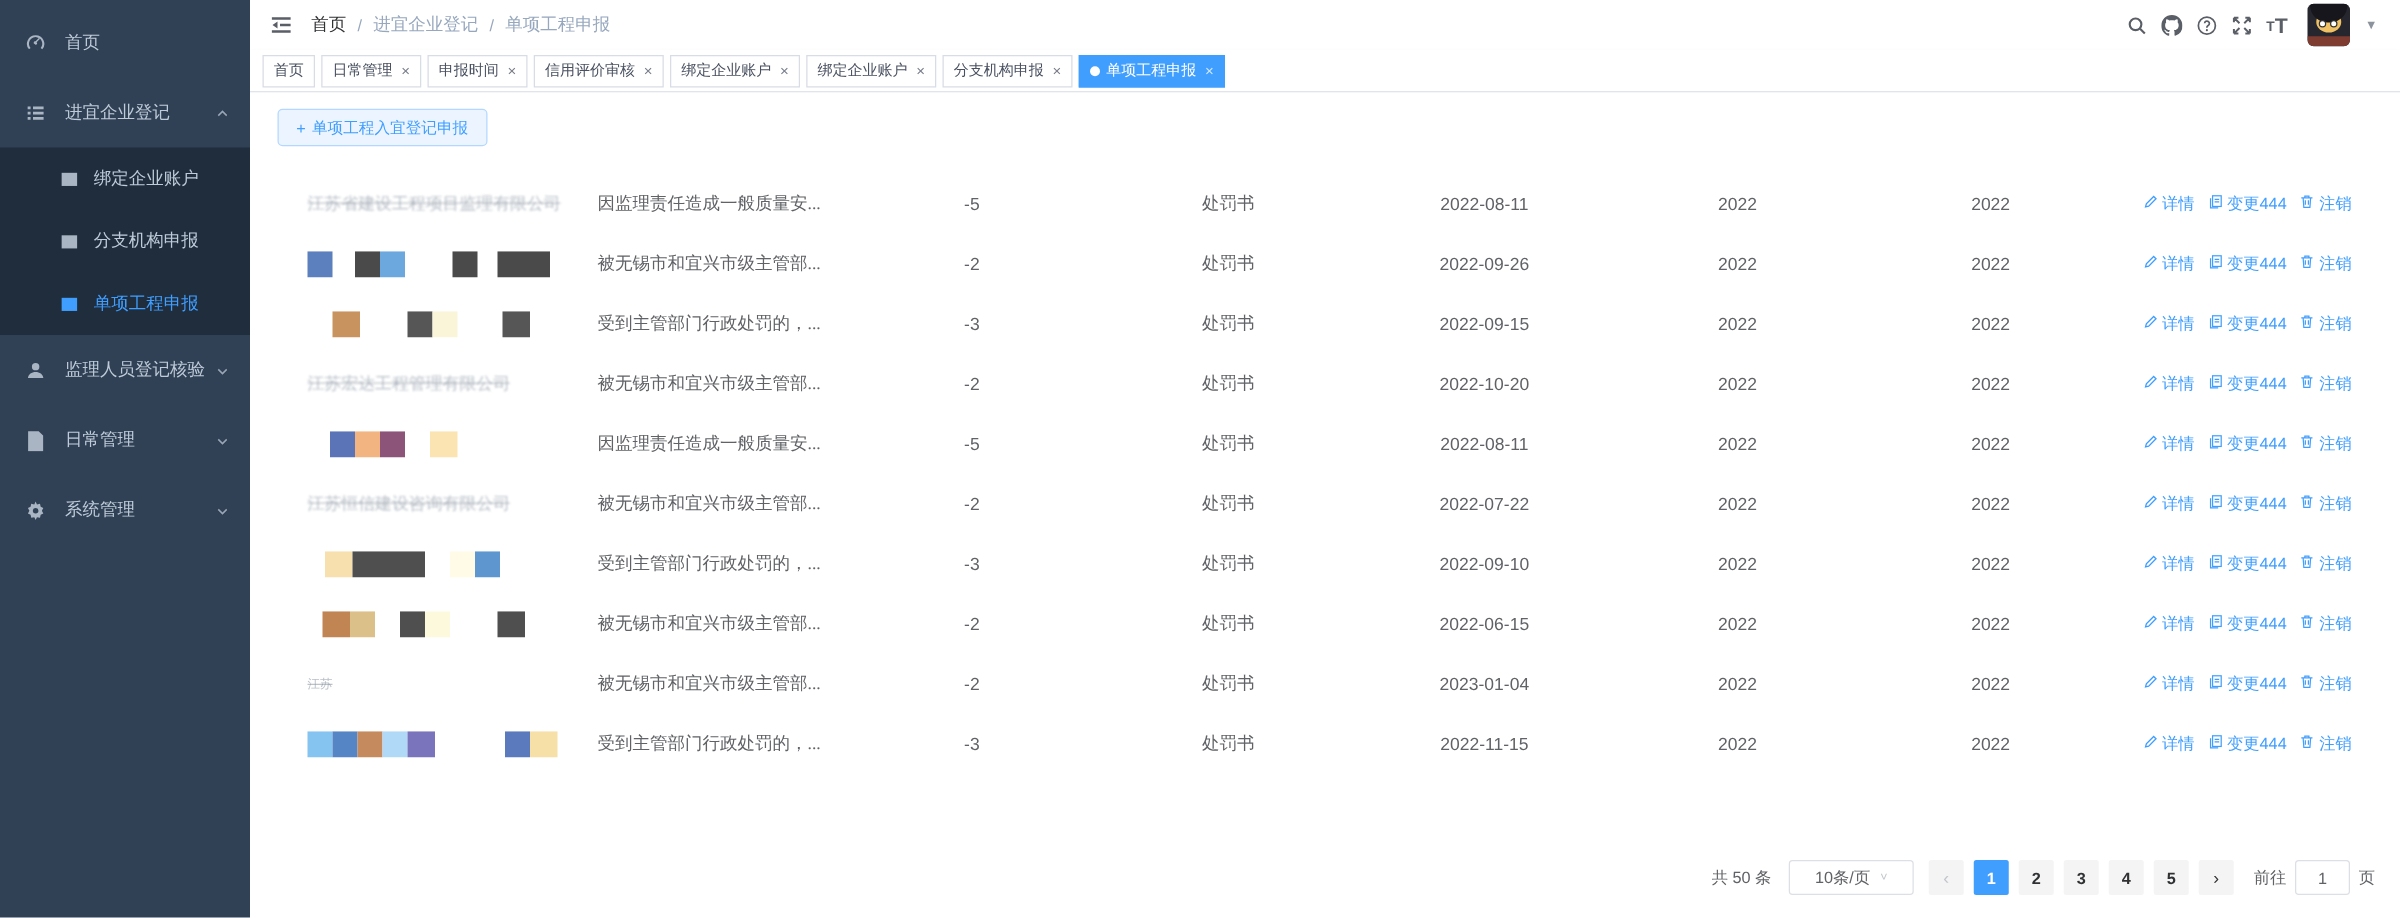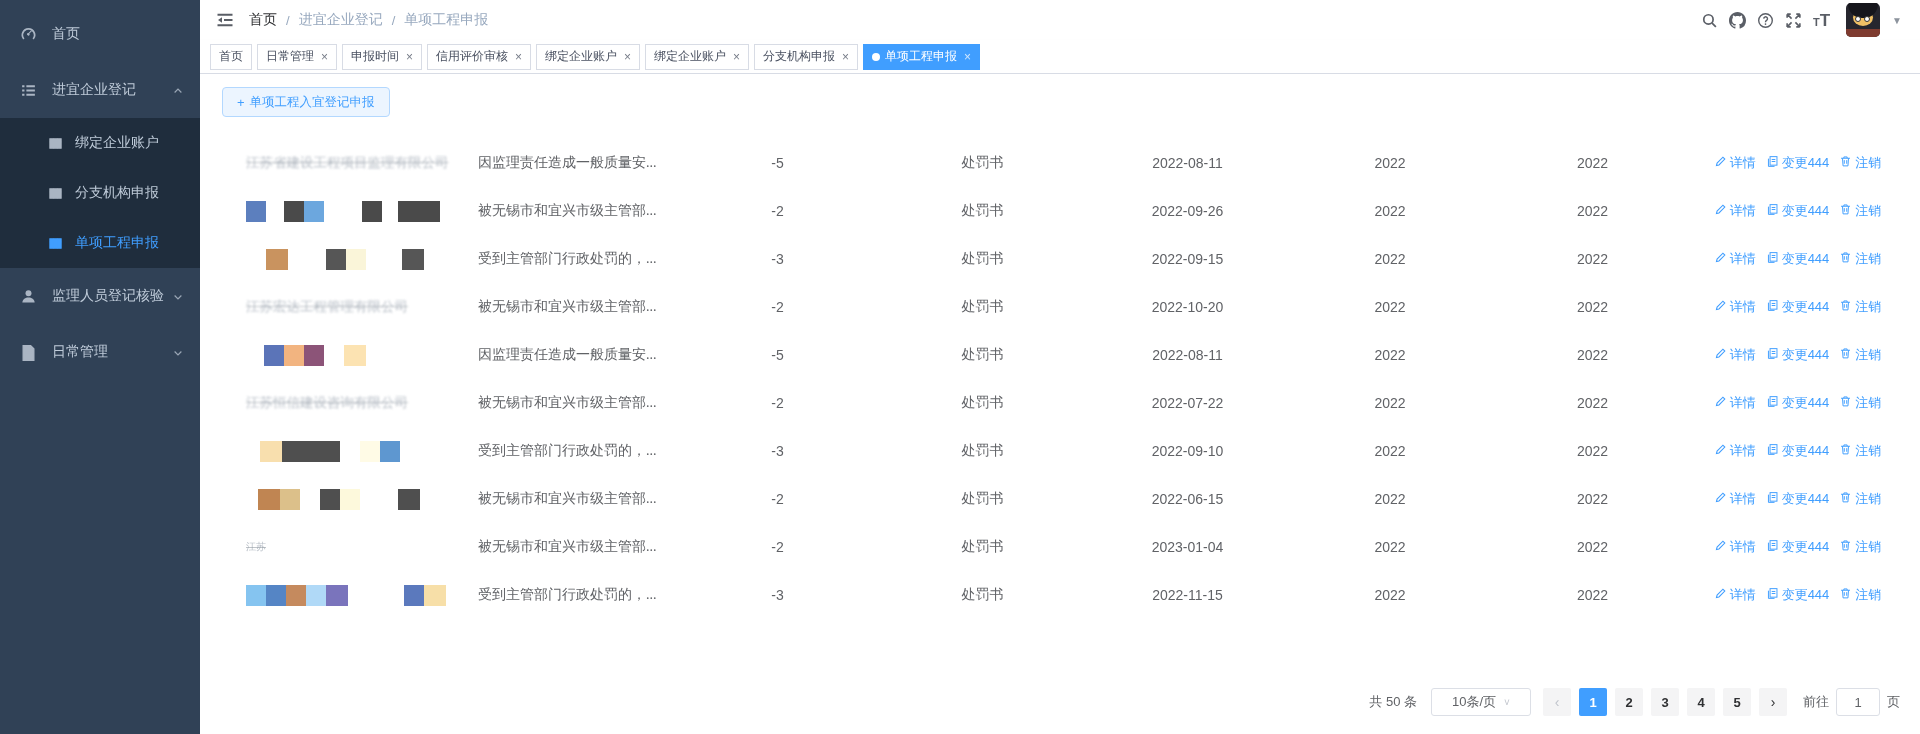--- a/index.html
+++ b/index.html
@@ -146,20 +146,30 @@
     <span class="mi-arrow"><svg viewBox="0 0 16 16" fill="none" stroke="currentColor" stroke-width="1.6">
             <path d="M3.5 6l4.5 4.5L12.5 6"></path>
           </svg></span>
   </div>
       <div class="menu-item">
     <span class="mi-icon"><svg viewBox="0 0 16 16" fill="none" stroke="currentColor" stroke-width="1.3">
             <path d="M3 1.5h7l3 3v11H3z"></path>
             <path d="M5.3 8h5.4M5.3 11h5.4"></path>
           </svg></span>
     <span class="mi-label">日常管理</span>
+    <span class="mi-arrow"><svg viewBox="0 0 16 16" fill="none" stroke="currentColor" stroke-width="1.6">
+            <path d="M3.5 6l4.5 4.5L12.5 6"></path>
+          </svg></span>
+  </div>
+      <div class="menu-item">
+    <span class="mi-icon"><svg viewBox="0 0 16 16">
+            <path d="M8 1.2l1 2.1 2.3-.4.5 2.2 2 1-1.1 2 1.1 2-2 1-.5 2.2-2.3-.4-1 2.1-1-2.1-2.3.4-.5-2.2-2-1 1.1-2-1.1-2 2-1 .5-2.2 2.3.4z"></path>
+            <circle cx="8" cy="8.1" r="2.1" fill="#304156"></circle>
+          </svg></span>
+    <span class="mi-label">系统管理</span>
     <span class="mi-arrow"><svg viewBox="0 0 16 16" fill="none" stroke="currentColor" stroke-width="1.6">
             <path d="M3.5 6l4.5 4.5L12.5 6"></path>
           </svg></span>
   </div>
     </div>
 </div>
 
 <div id="navbar">
   <span class="hamburger">
     <svg viewBox="0 0 16 16">

